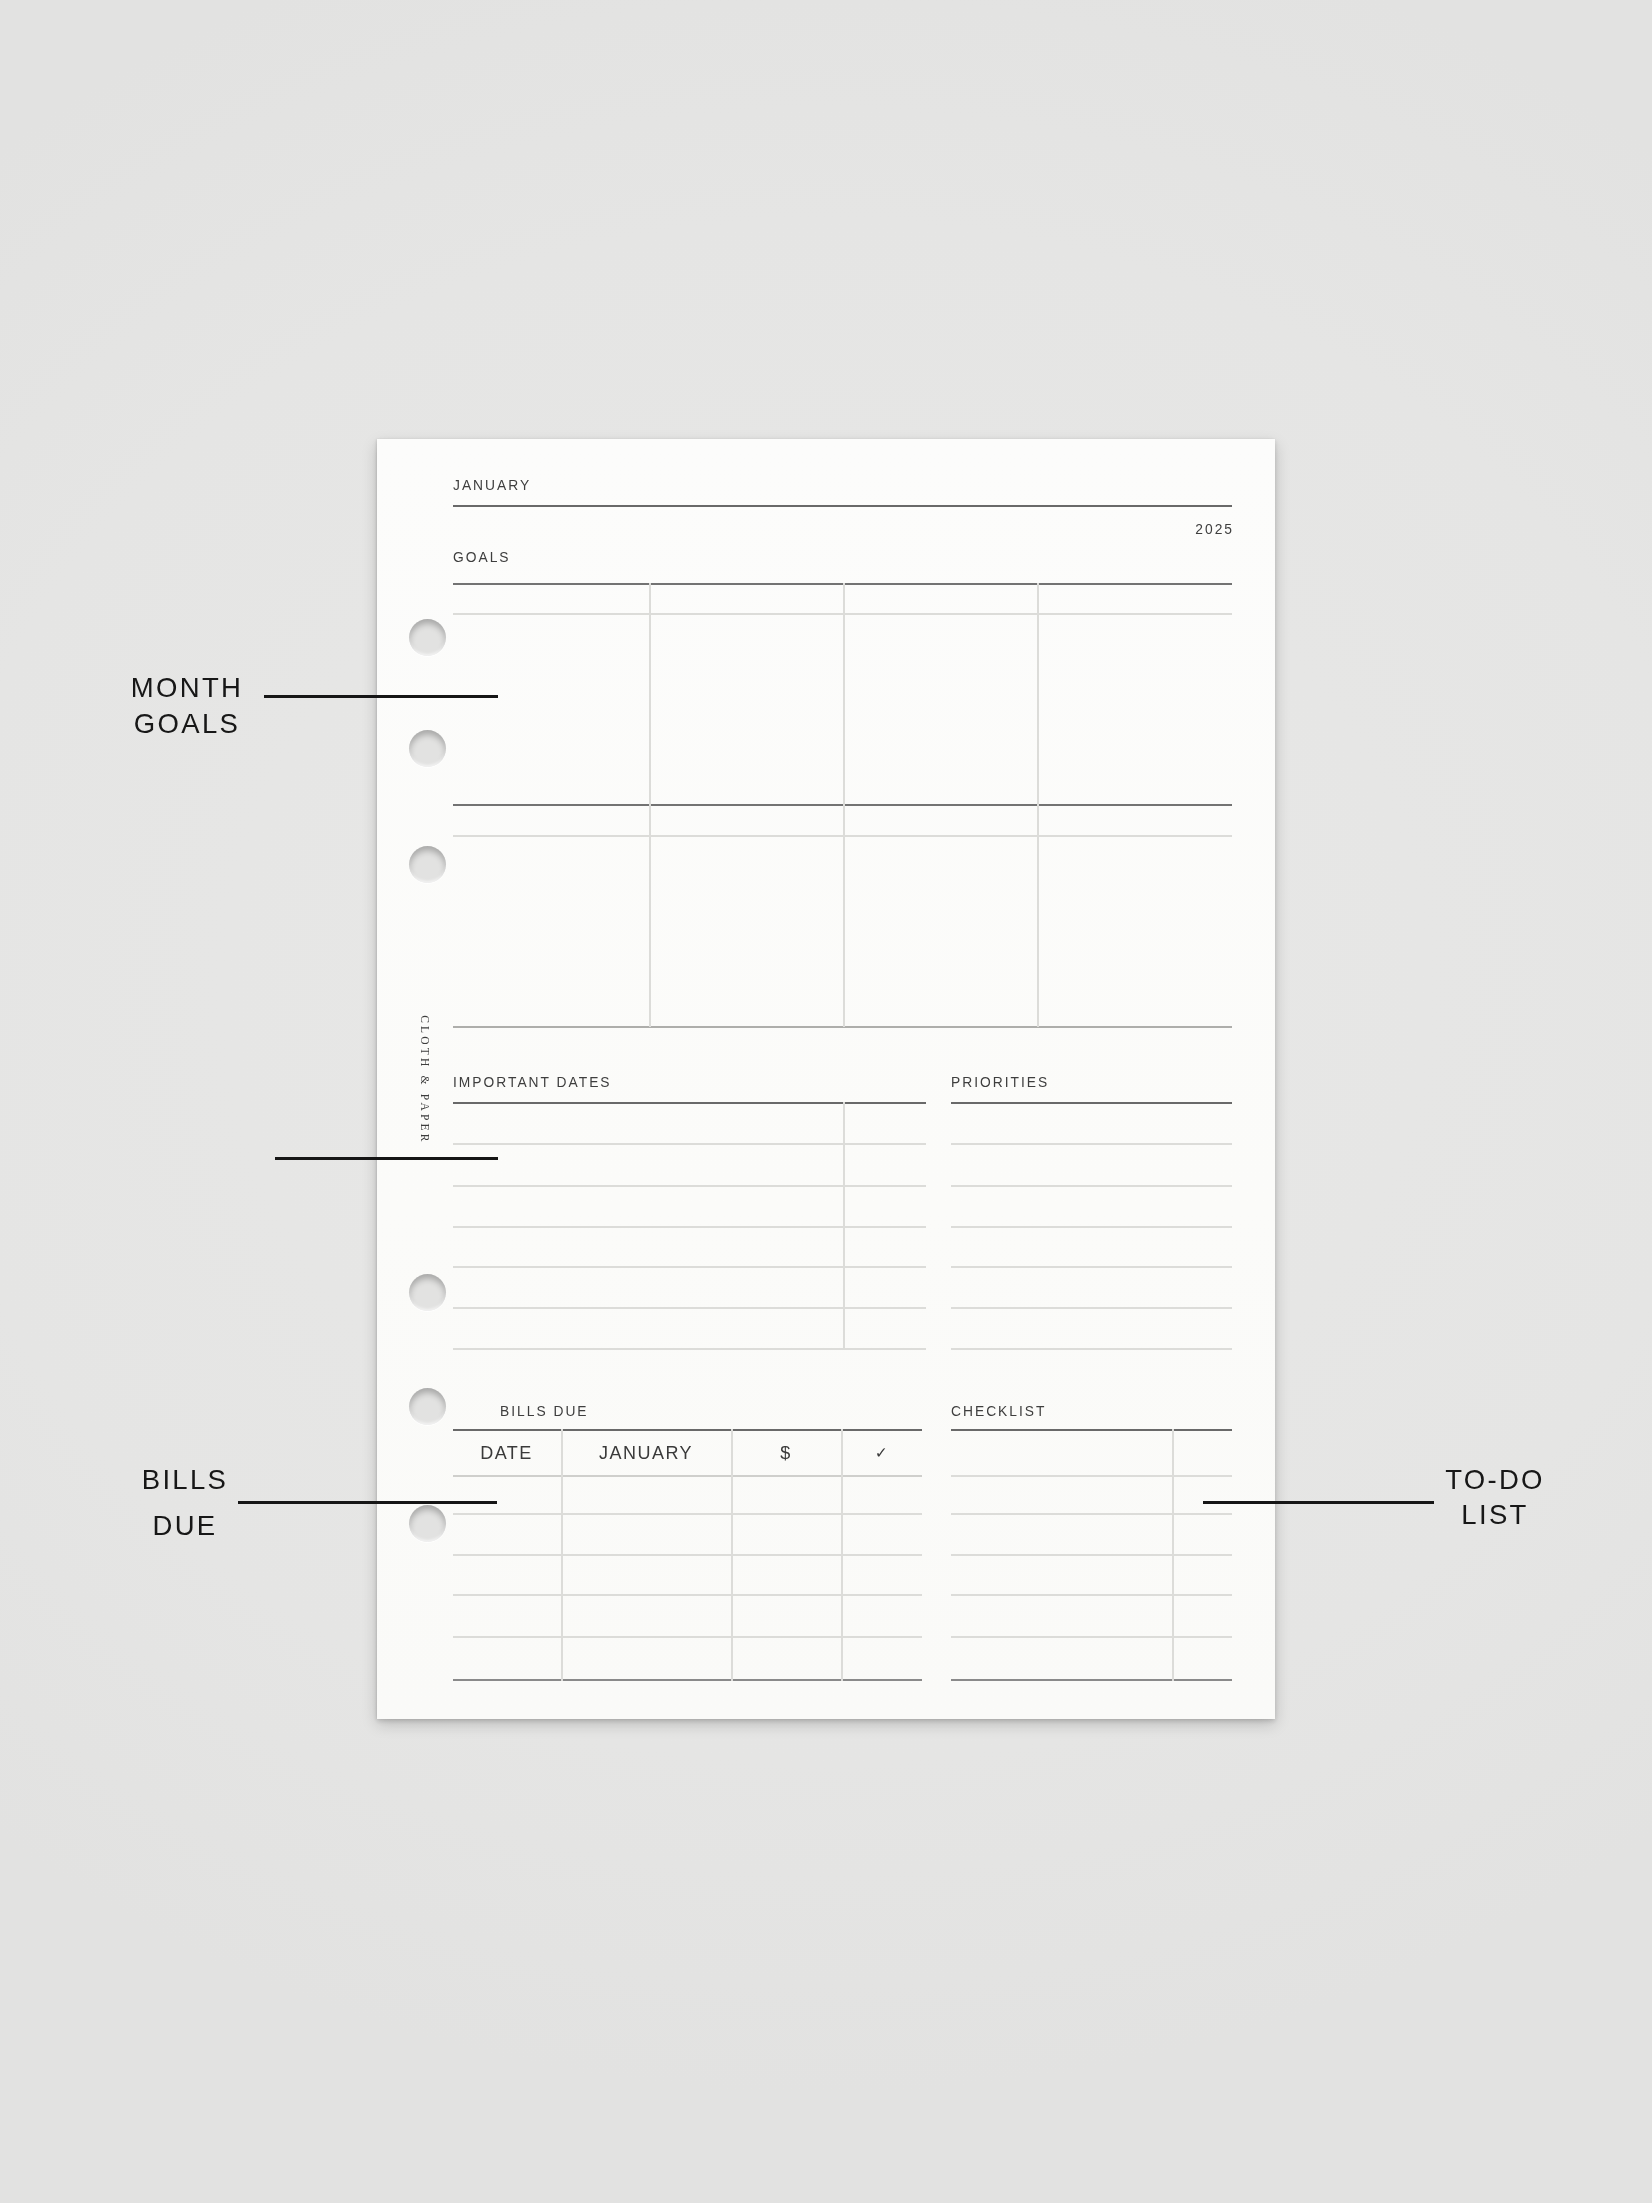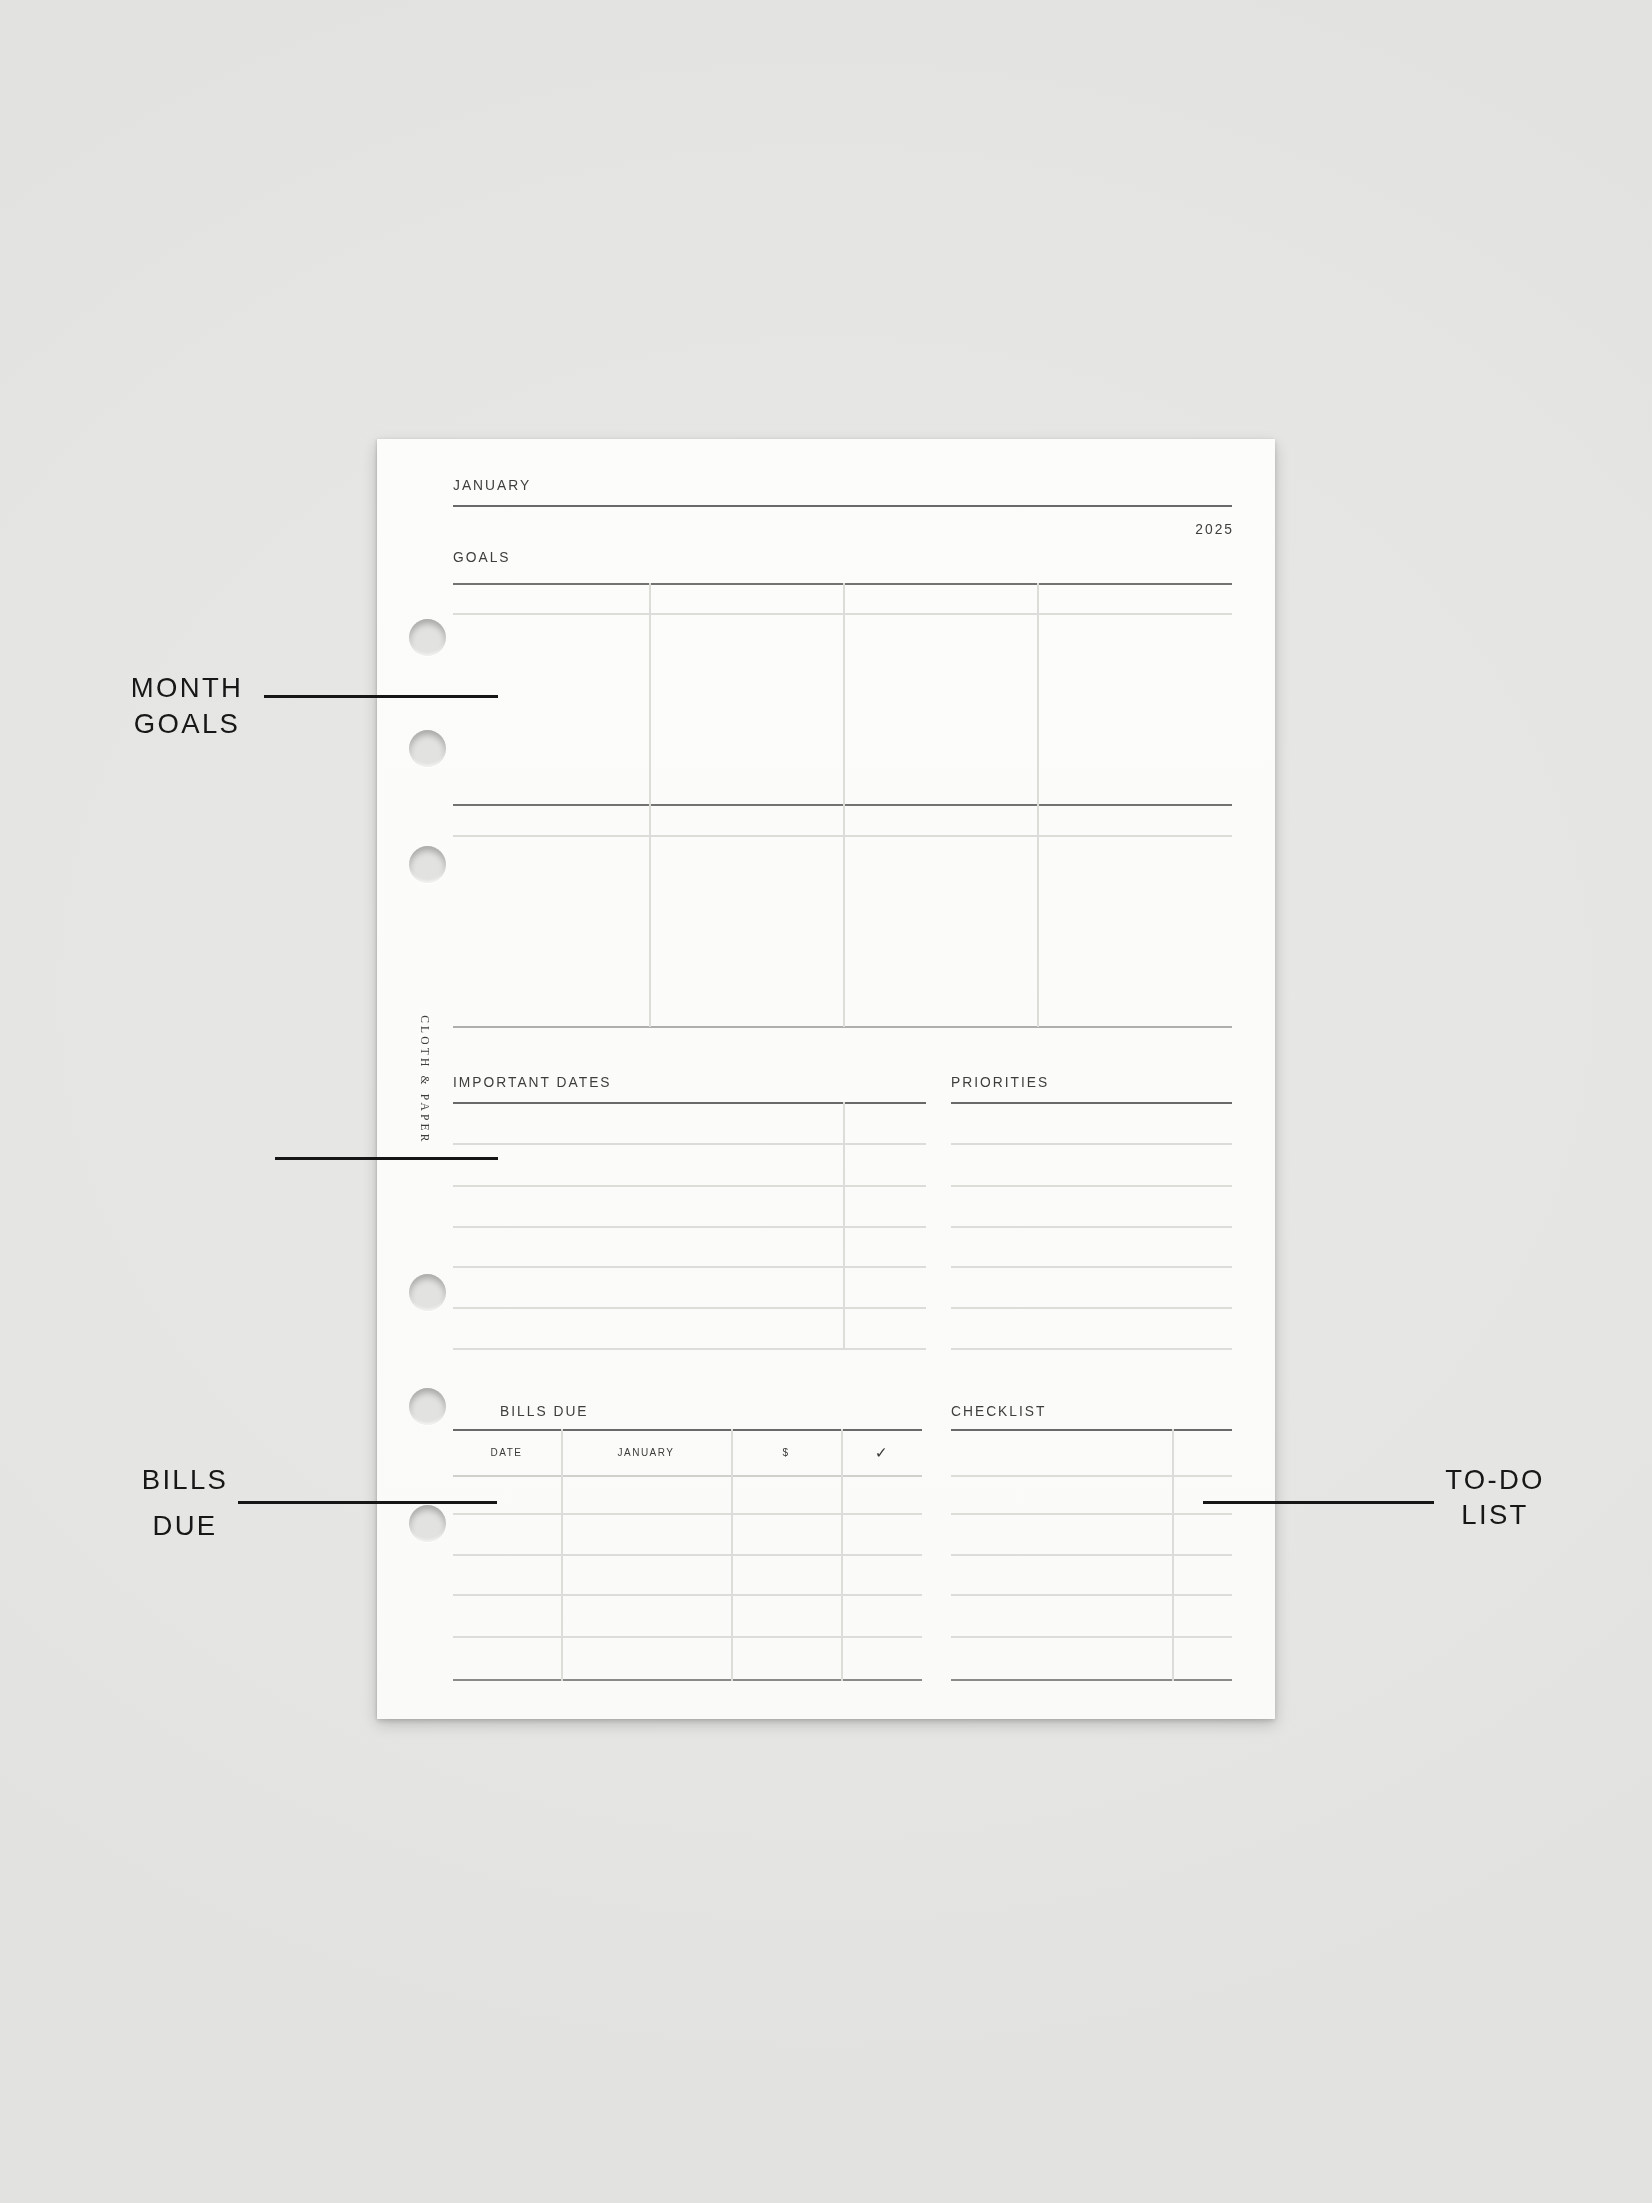--- a/index.html
+++ b/index.html
@@ -24,21 +24,21 @@
   .rule-end{position:absolute;height:1.8px;background:#8a8a8a;}
   .rule-lt{position:absolute;height:1.8px;background:#dcdcd9;}
   .v-lt{position:absolute;width:1.8px;background:#dcdcd9;}
 
   
   .plabel{
     position:absolute;font-size:13.8px;letter-spacing:2px;color:#3e3e3e;
     white-space:nowrap;line-height:16.5px;
   }
   .thead-cell{
-    position:absolute;top:1006px;font-size:10px;letter-spacing:1.5px;color:#3a3a3a;
+    position:absolute;top:1006px;font-size:18px;letter-spacing:1.5px;color:#3a3a3a;
     text-align:center;line-height:16.5px;
   }
 
   
   .hole{
     position:absolute;left:32px;width:37px;height:37px;border-radius:50%;
     background:#e2e2e1;
     box-shadow:inset 0 4.6px 6.4px rgba(0,0,0,.26), inset 0 -1.8px 2.8px rgba(255,255,255,.75), 0 0.9px 0.9px rgba(255,255,255,.9);
   }
 

